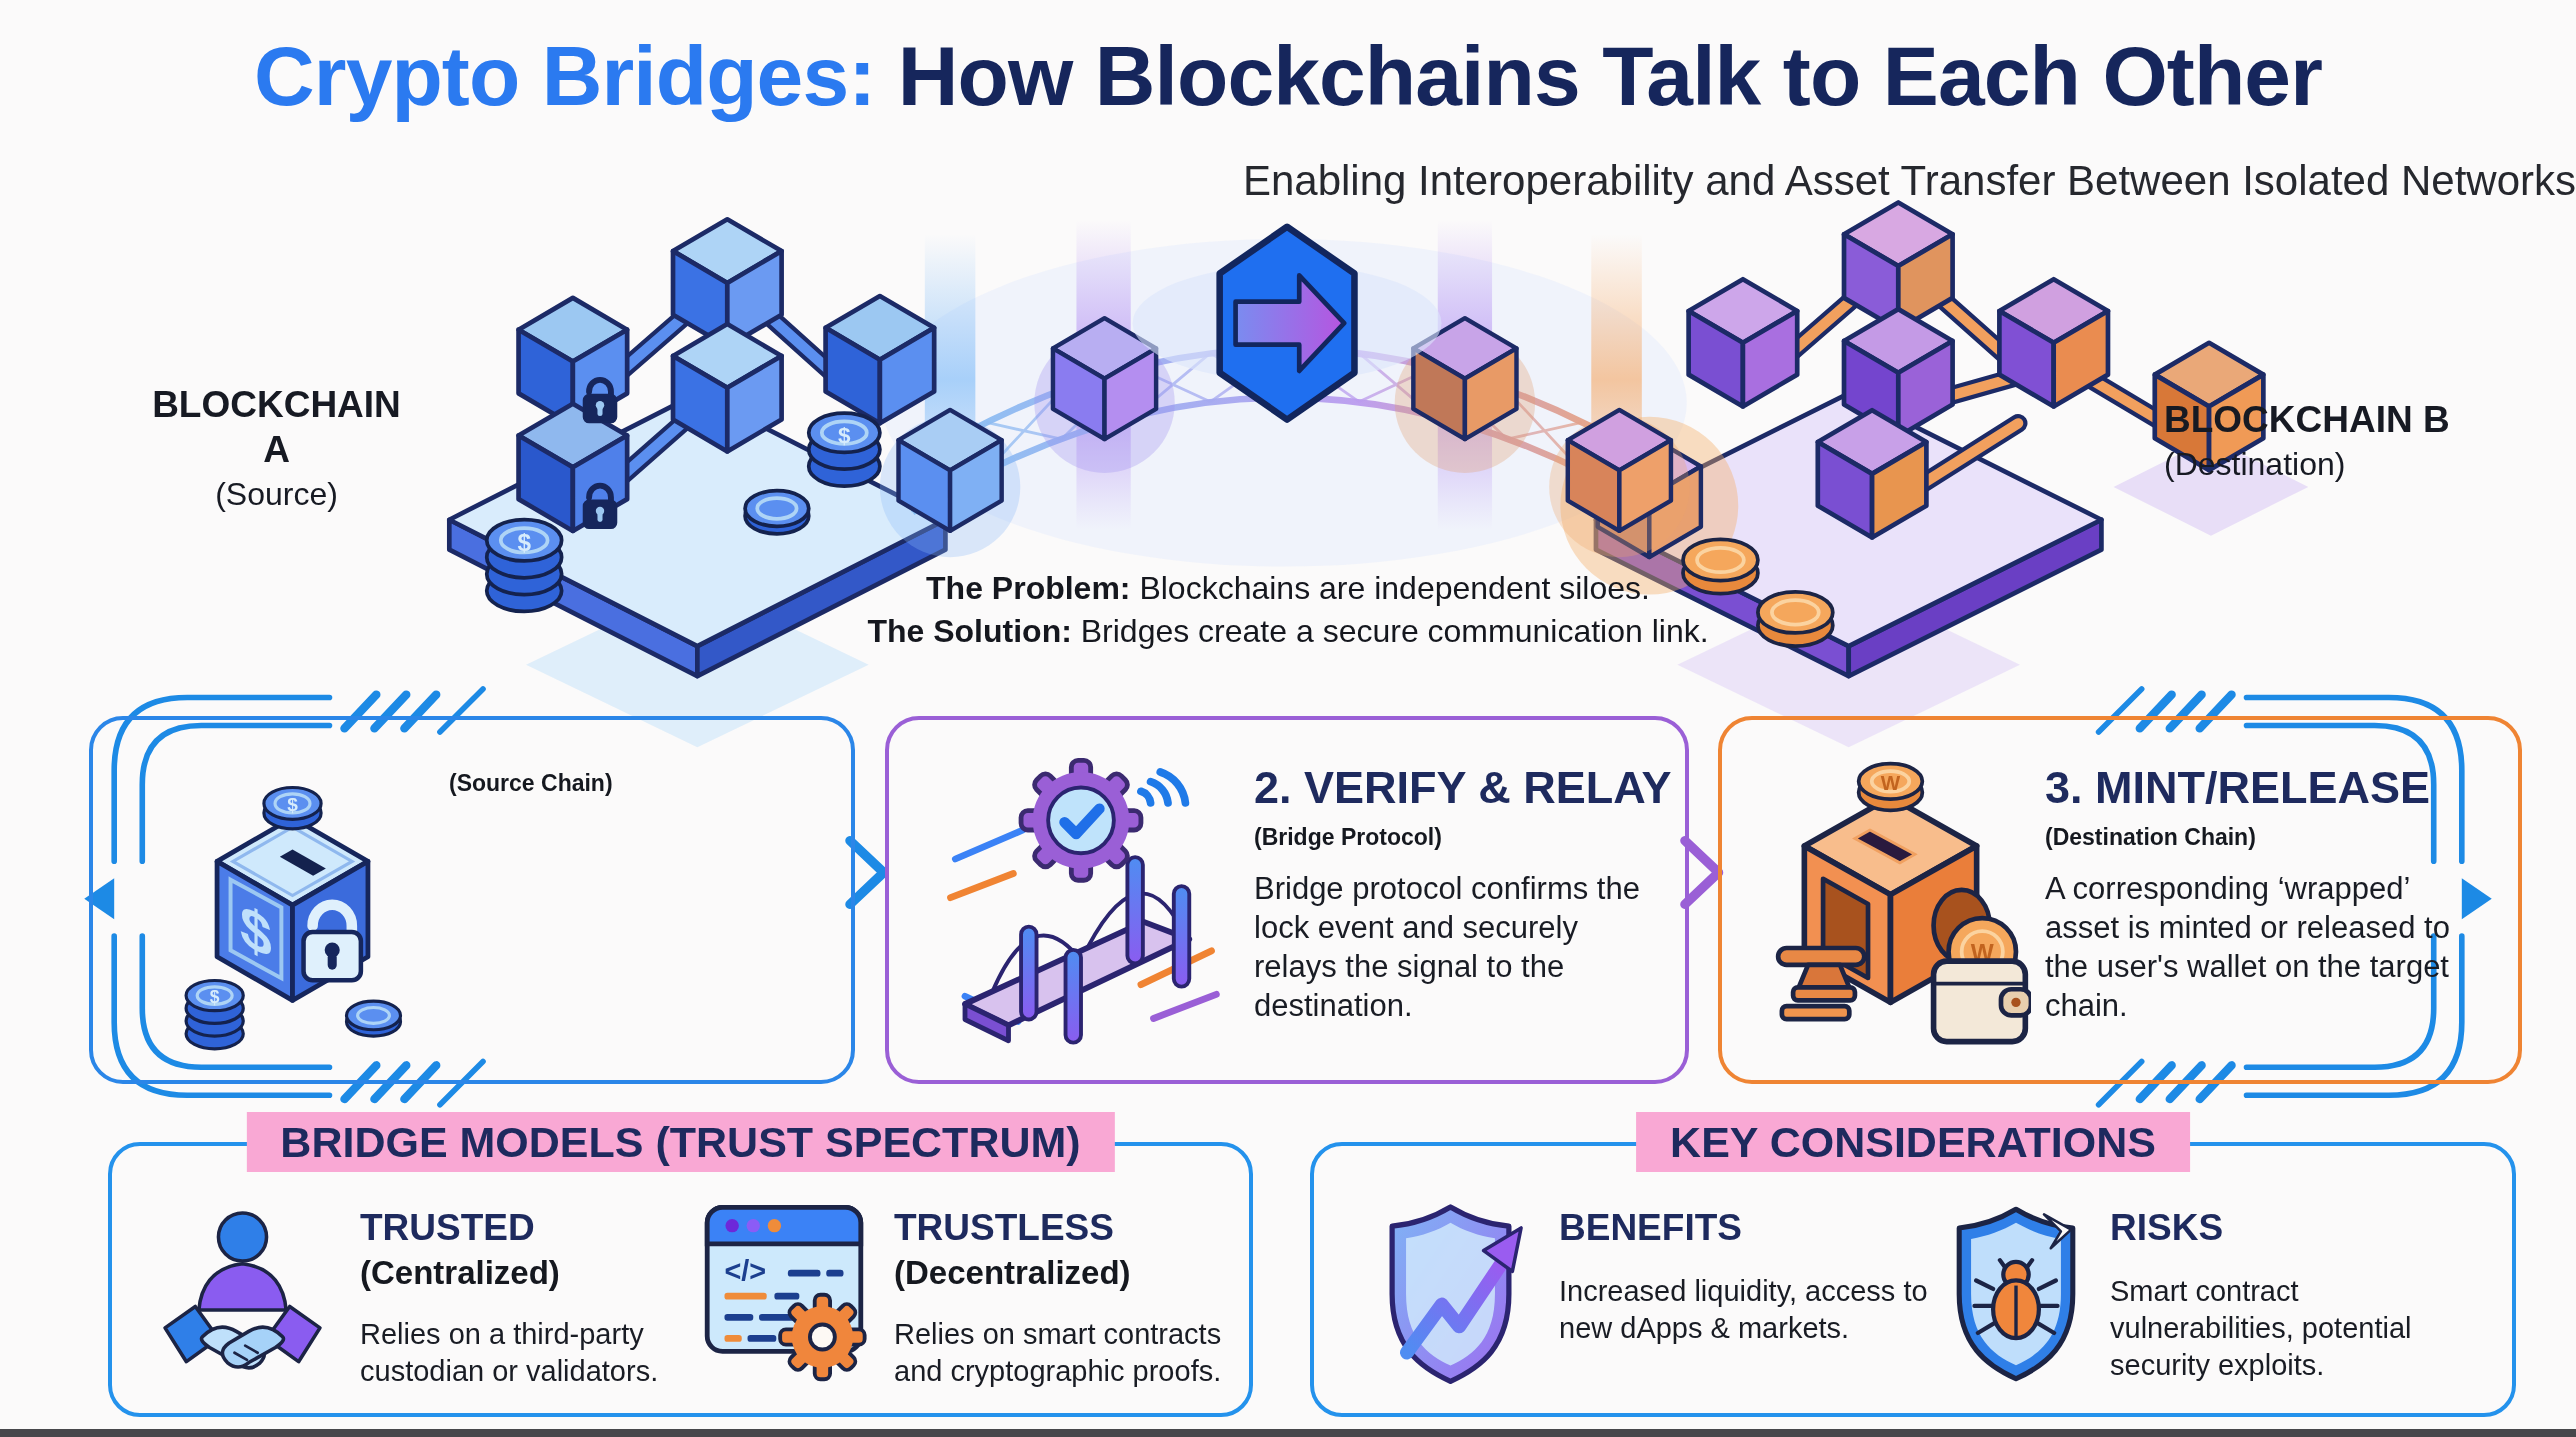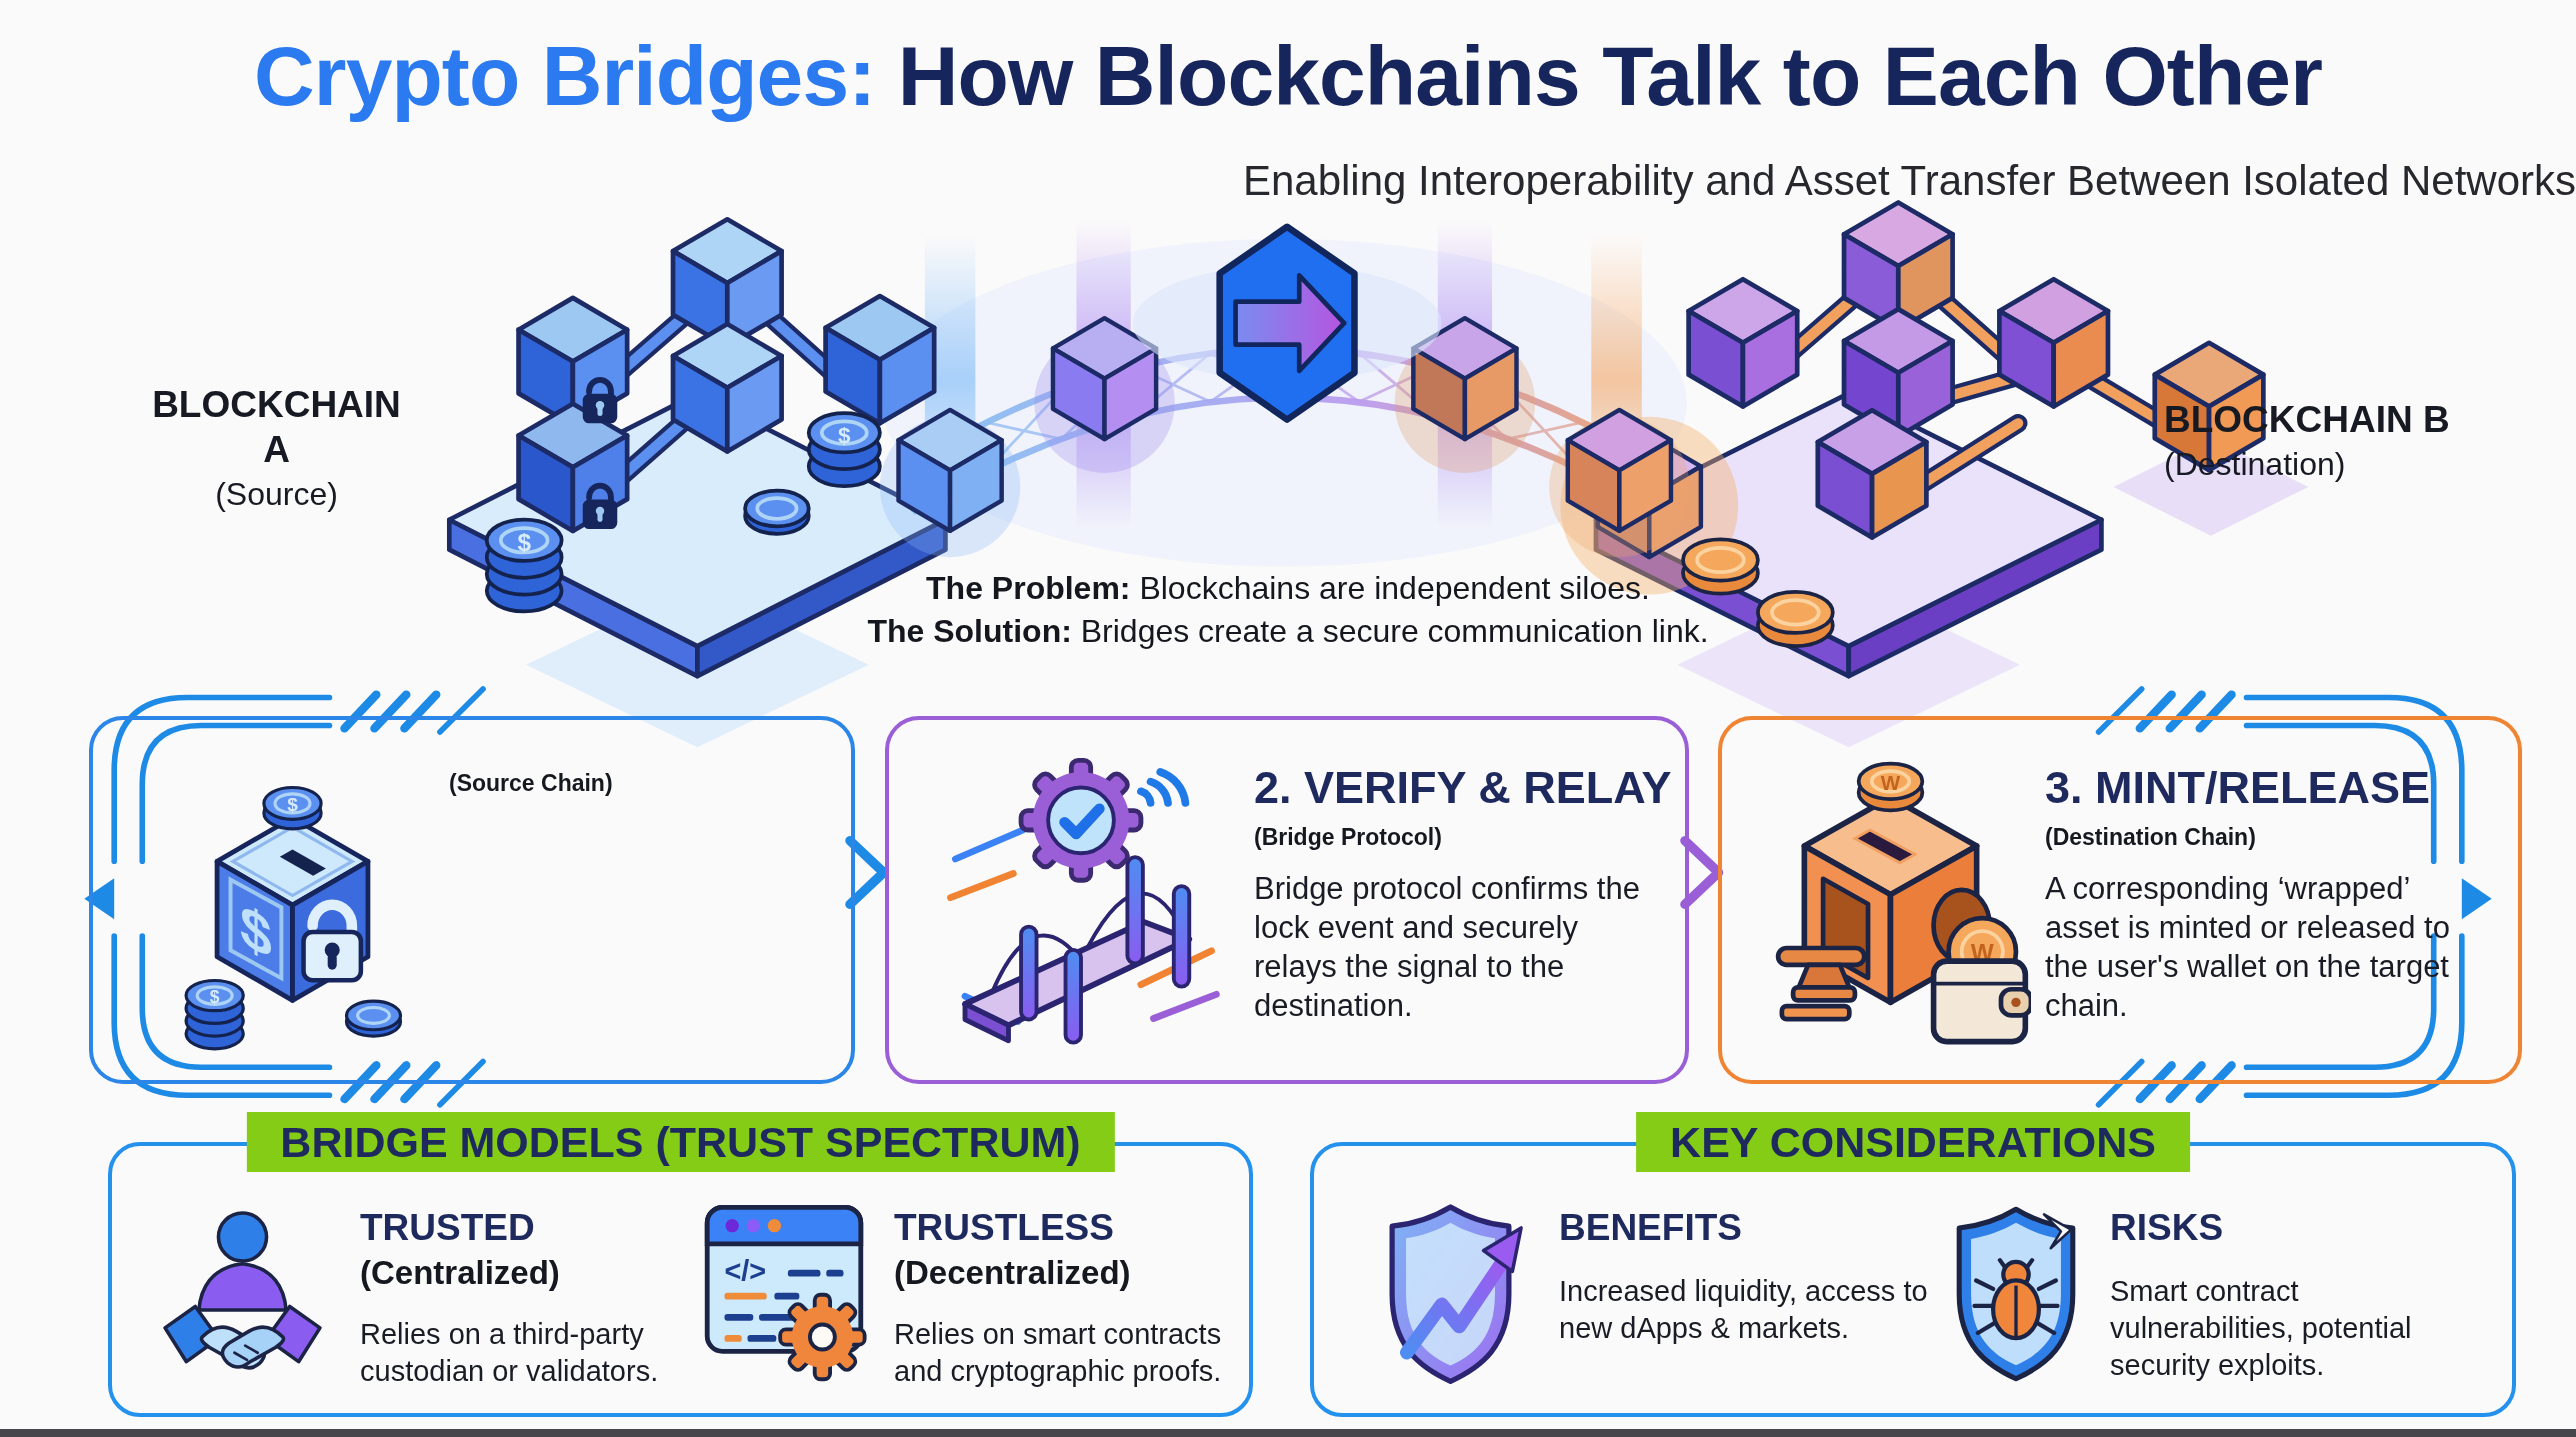--- a/index.html
+++ b/index.html
@@ -26,21 +26,21 @@
   .step-title{font-size:45px;font-weight:bold;color:#1e2a5e;line-height:54px;white-space:nowrap;}
   .step-sub{font-size:23px;font-weight:bold;color:#15181f;line-height:45px;}
   .step-body{font-size:31px;color:#191c24;line-height:39px;margin-top:9.4px;}
   .t1{left:356px;width:384px;}
   .t2{left:365px;width:393px;}
   .t3{left:323px;width:440px;}
   
   .panel{top:1142px;height:267px;border:4.7px solid #2492ec;border-radius:32px;}
   .panel-left{left:108px;width:1137px;}
   .panel-right{left:1310px;width:1198px;}
-  .panel-heading{position:absolute;top:-34px;left:50%;transform:translateX(-50%);background:#84cc16;padding:0 34px;font-size:43px;font-weight:bold;color:#1e2a5e;line-height:60px;white-space:nowrap;}
+  .panel-heading{position:absolute;top:-34px;left:50%;transform:translateX(-50%);background:#f9a8d4;padding:0 34px;font-size:43px;font-weight:bold;color:#1e2a5e;line-height:60px;white-space:nowrap;}
   .model-text{position:absolute;top:58px;}
   .model-title{font-size:37px;font-weight:bold;color:#1e2a5e;line-height:47px;}
   .model-sub{font-size:33px;font-weight:bold;color:#15181f;line-height:43px;}
   .model-body{font-size:29px;color:#191c24;line-height:37px;margin-top:22px;}
   
   svg{display:block;}
   .ct{fill:var(--t,#ccc);} .cl{fill:var(--l,#888);} .cr{fill:var(--r,#aaa);}
   .cube-p{stroke:#1c2a66;stroke-width:5;stroke-linejoin:round;}
   .lk1{fill:none;stroke:var(--lks,#16265c);stroke-width:7;stroke-linecap:round;}
   .lk2{fill:var(--lkb,#16265c);stroke:var(--lko,#16265c);stroke-width:3;}

